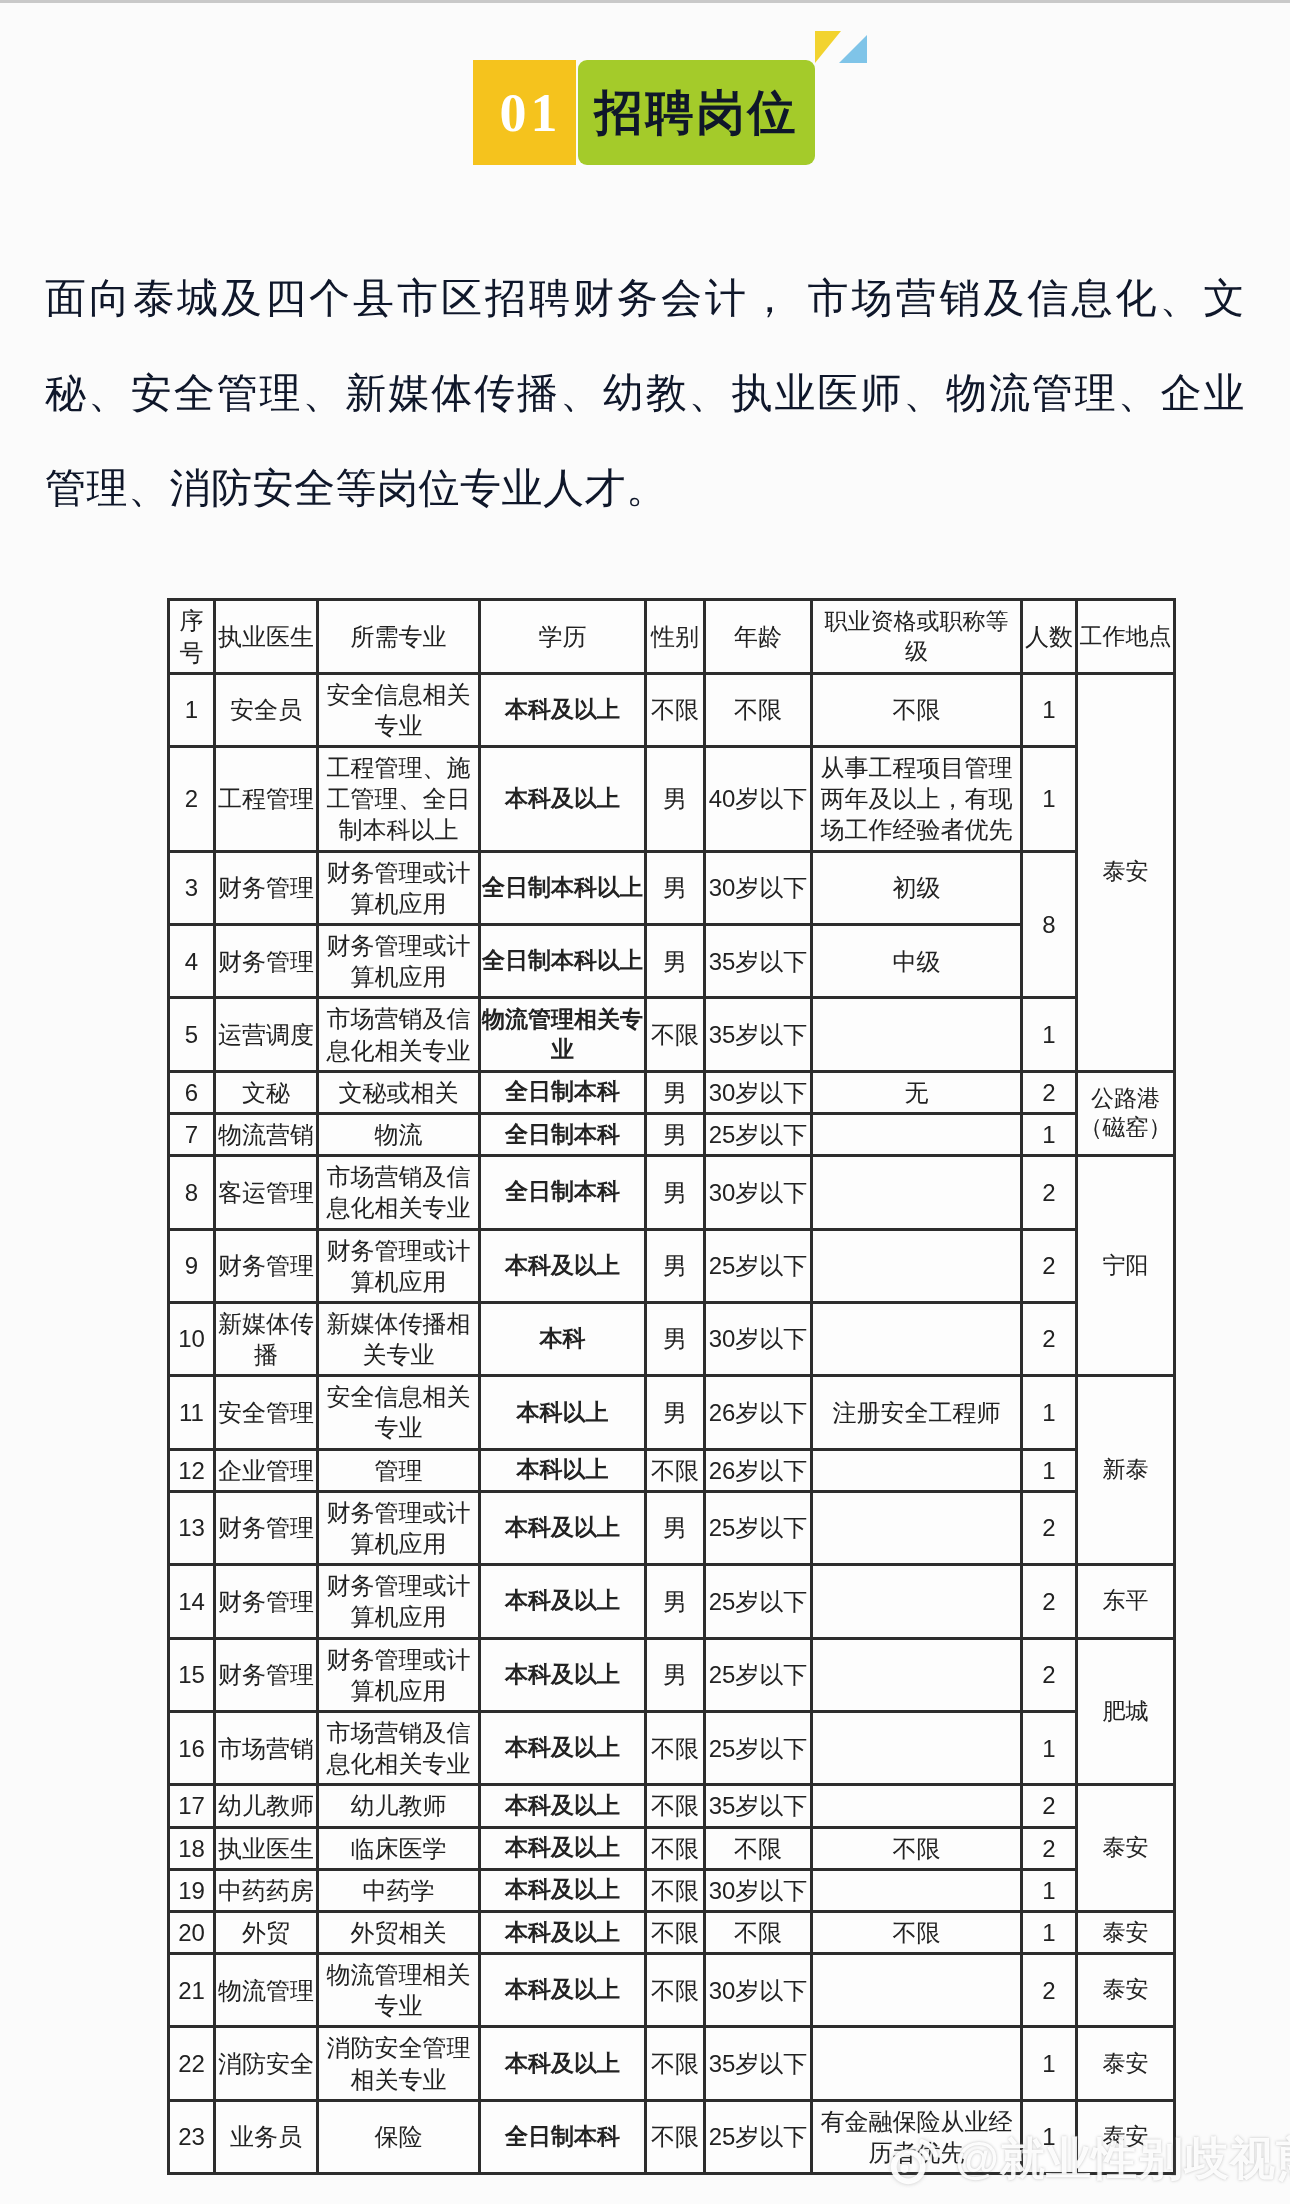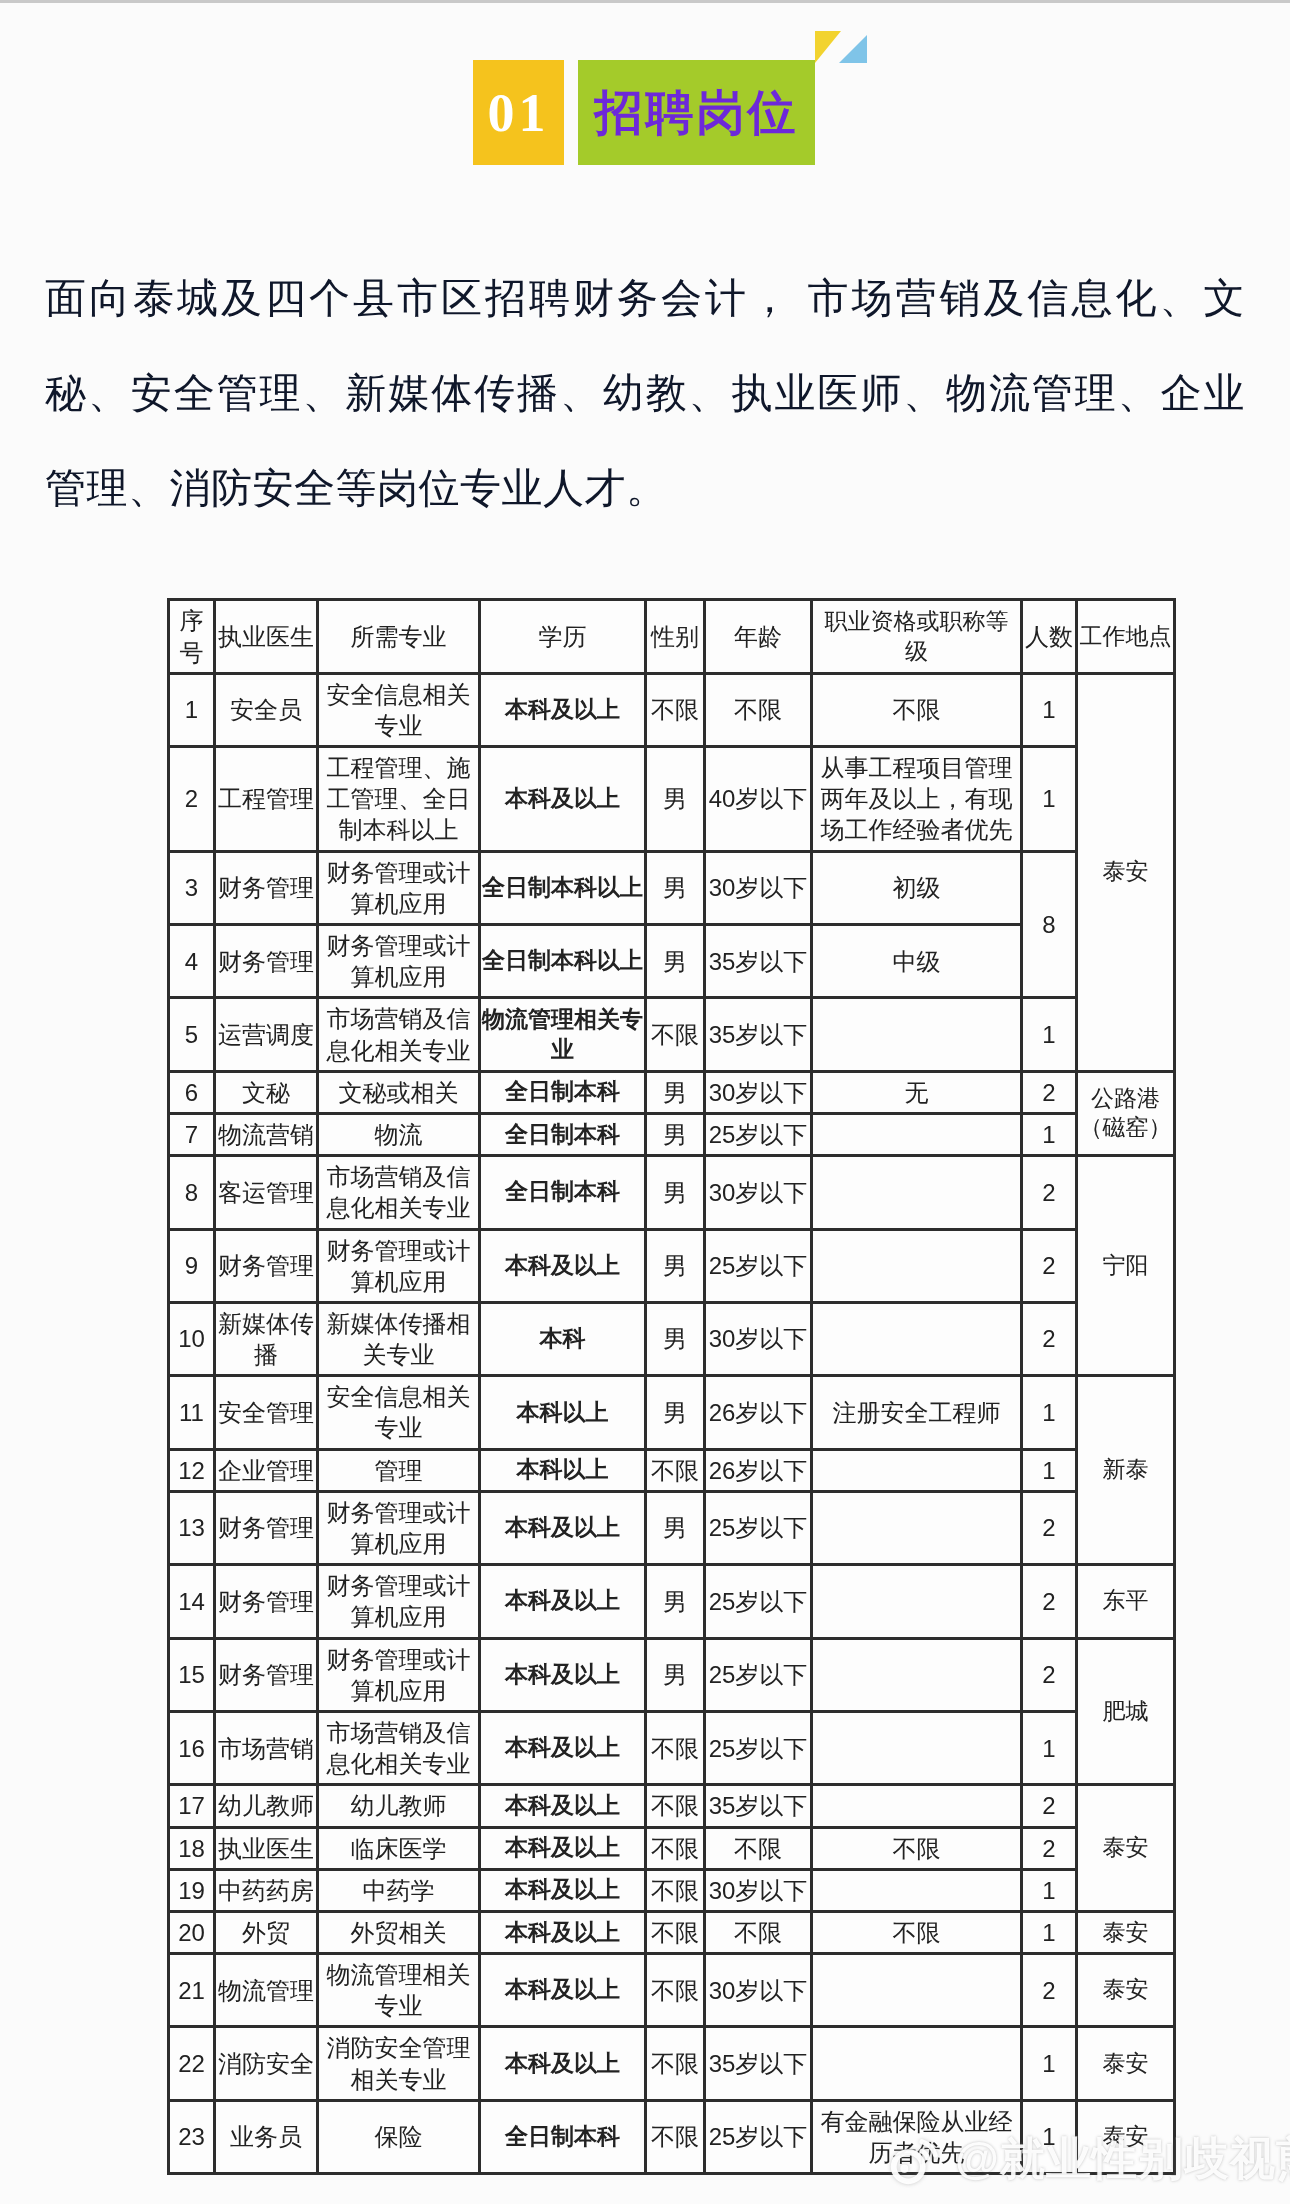--- a/index.html
+++ b/index.html
@@ -10,26 +10,26 @@
     position:relative;
     overflow:hidden;
   }
   .top-line{height:3px;background:#c9c9c9;width:100%;}
   
   .hdr{position:relative;height:200px;}
   .badge-num{
     position:absolute;left:473px;top:57px;width:91px;height:105px;
     display:flex;align-items:center;justify-content:center;
     color:#fff;font-family:"Liberation Serif", serif;
-    font-size:54px;font-weight:700;letter-spacing:4px;
+    font-size:54px;font-weight:700;letter-spacing:4px;padding-left:12px;
   }
   .badge-title{
     position:absolute;left:578px;top:57px;width:237px;height:105px;
     display:flex;align-items:center;justify-content:center;
-    color:#6d28d9;font-size:48px;font-weight:700;letter-spacing:3px;
+    color:#0f172a;font-size:48px;font-weight:700;letter-spacing:3px;border-radius:9px;
   }
   .tri{position:absolute;}
   .tri-yellow{left:815px;top:28px;width:26px;height:32px;
     clip-path:polygon(0 0,100% 0,0 100%);}
   .tri-blue{left:839px;top:32px;width:28px;height:28px;
     clip-path:polygon(100% 0,100% 100%,0 100%);}
   
   .intro{
     margin:48px 45px 0 45px;
     font-size:41px;color:#0f172a;

